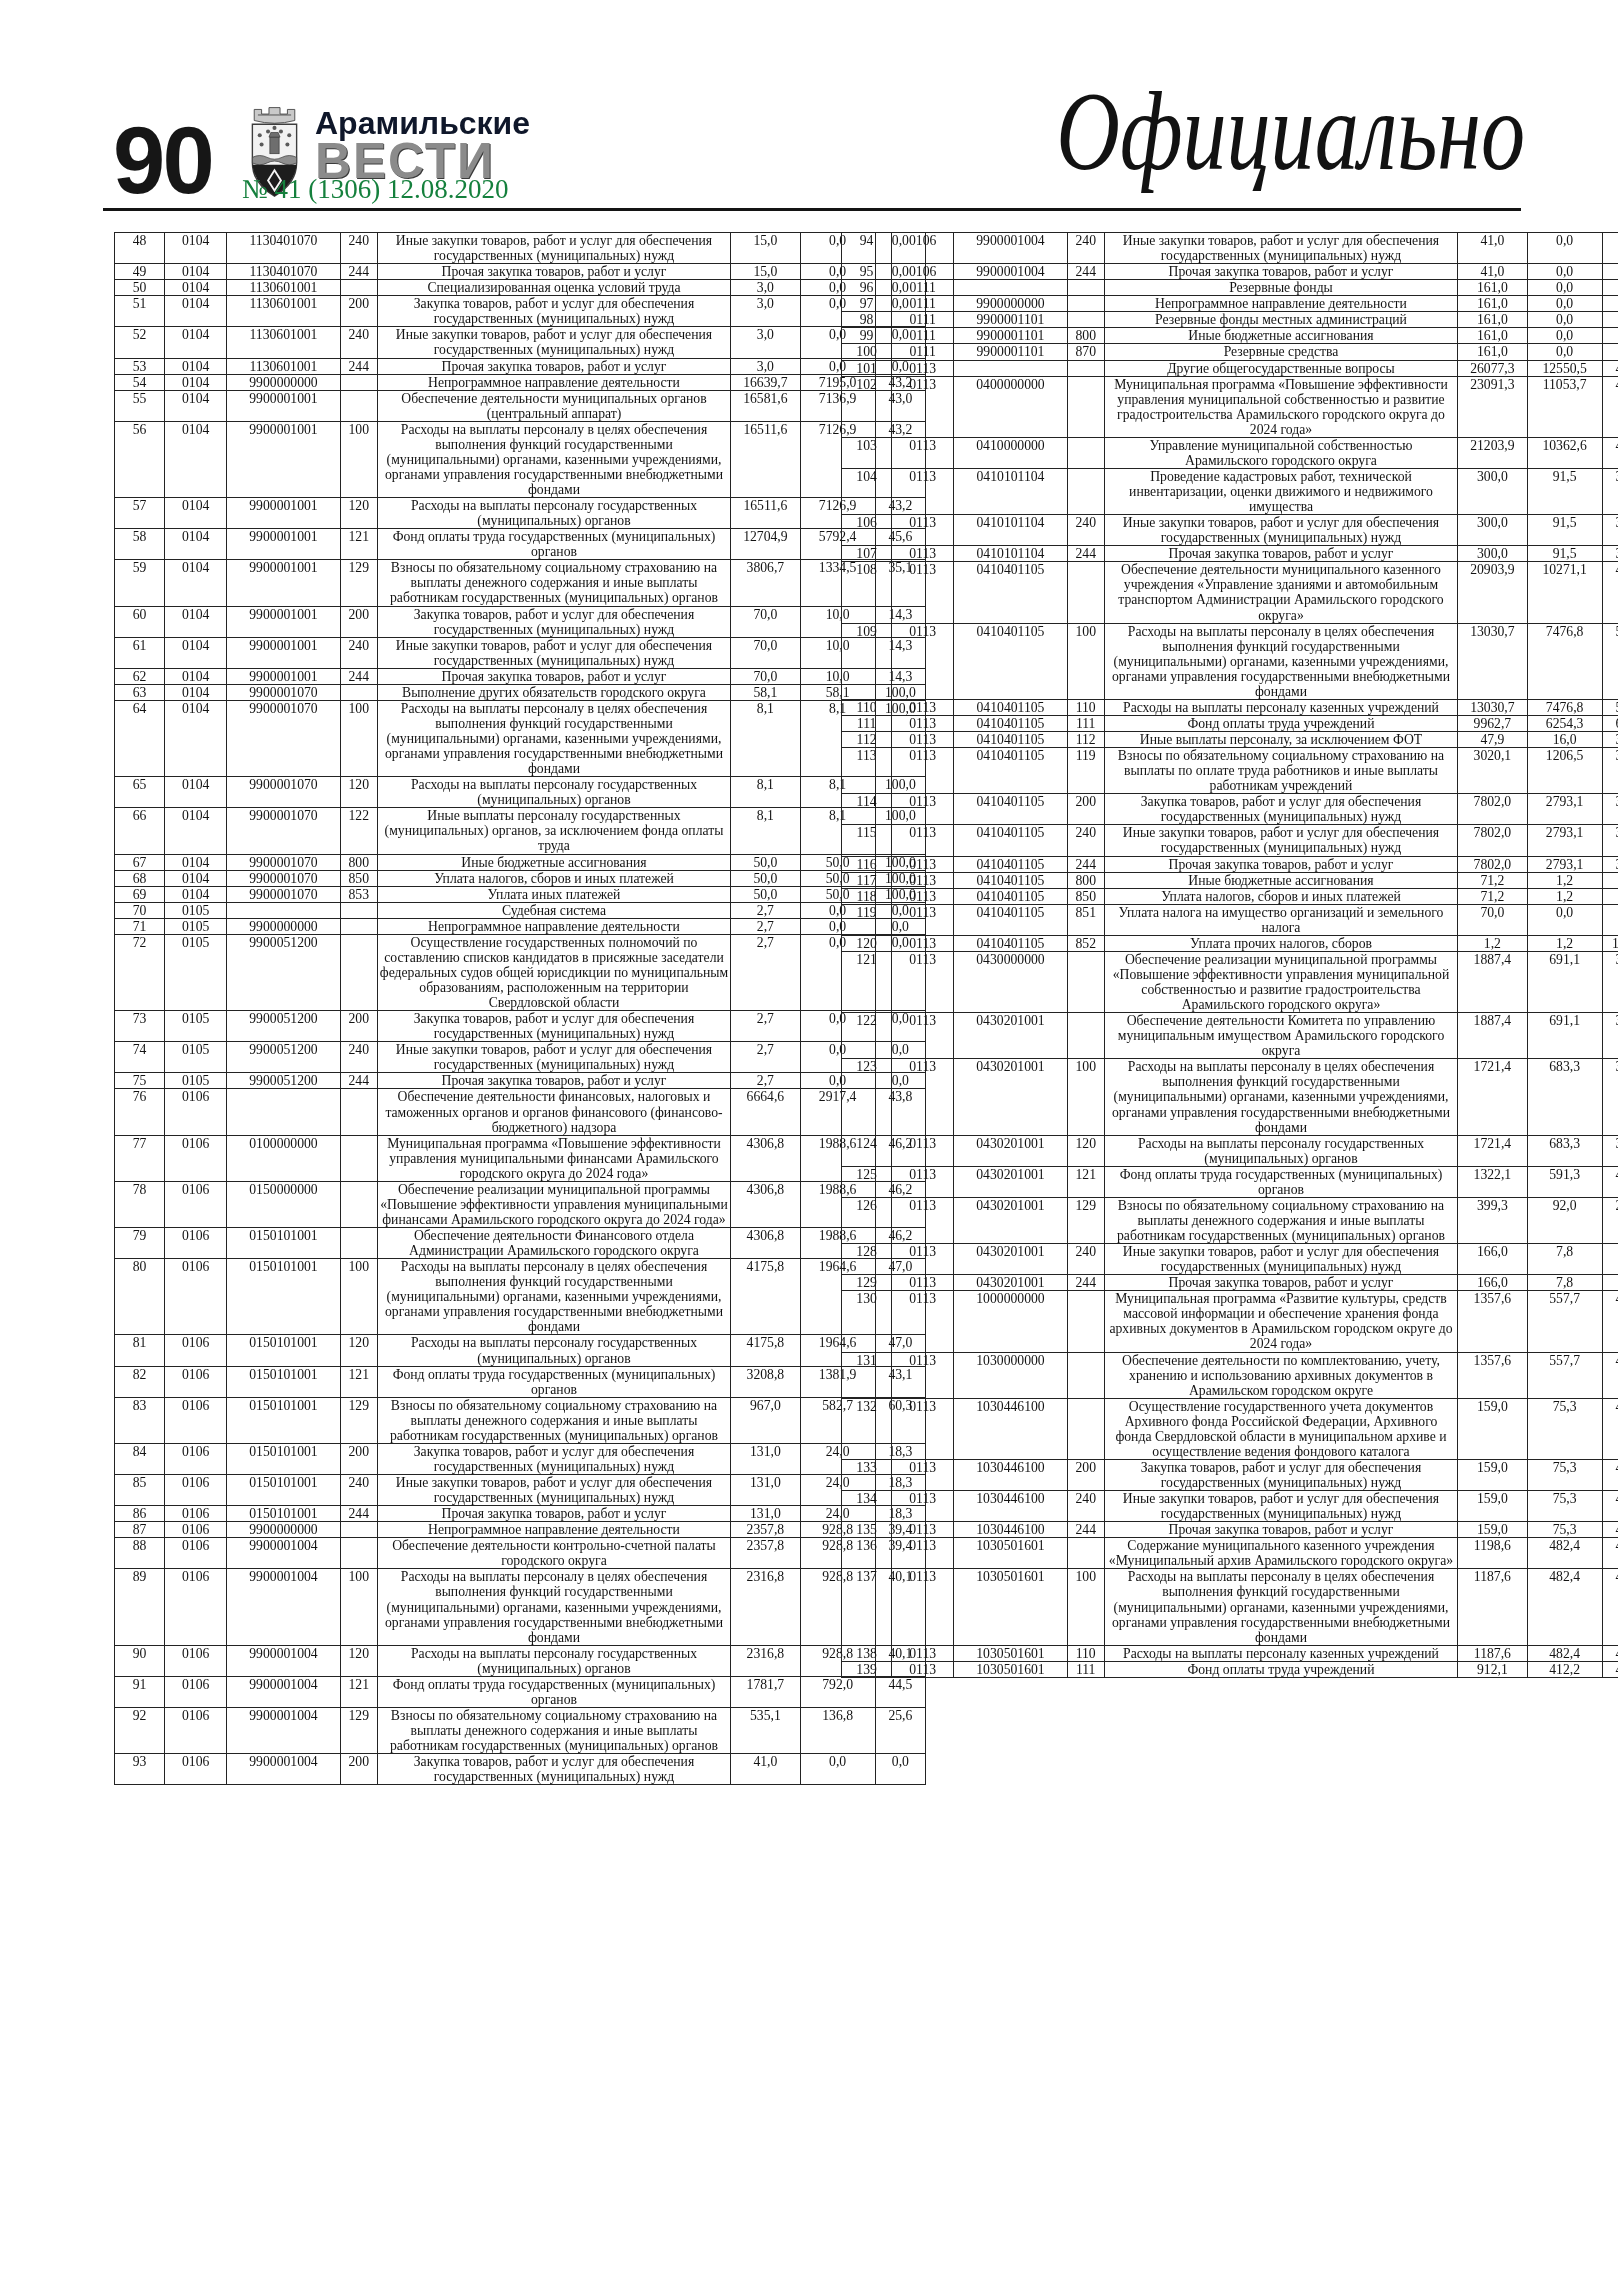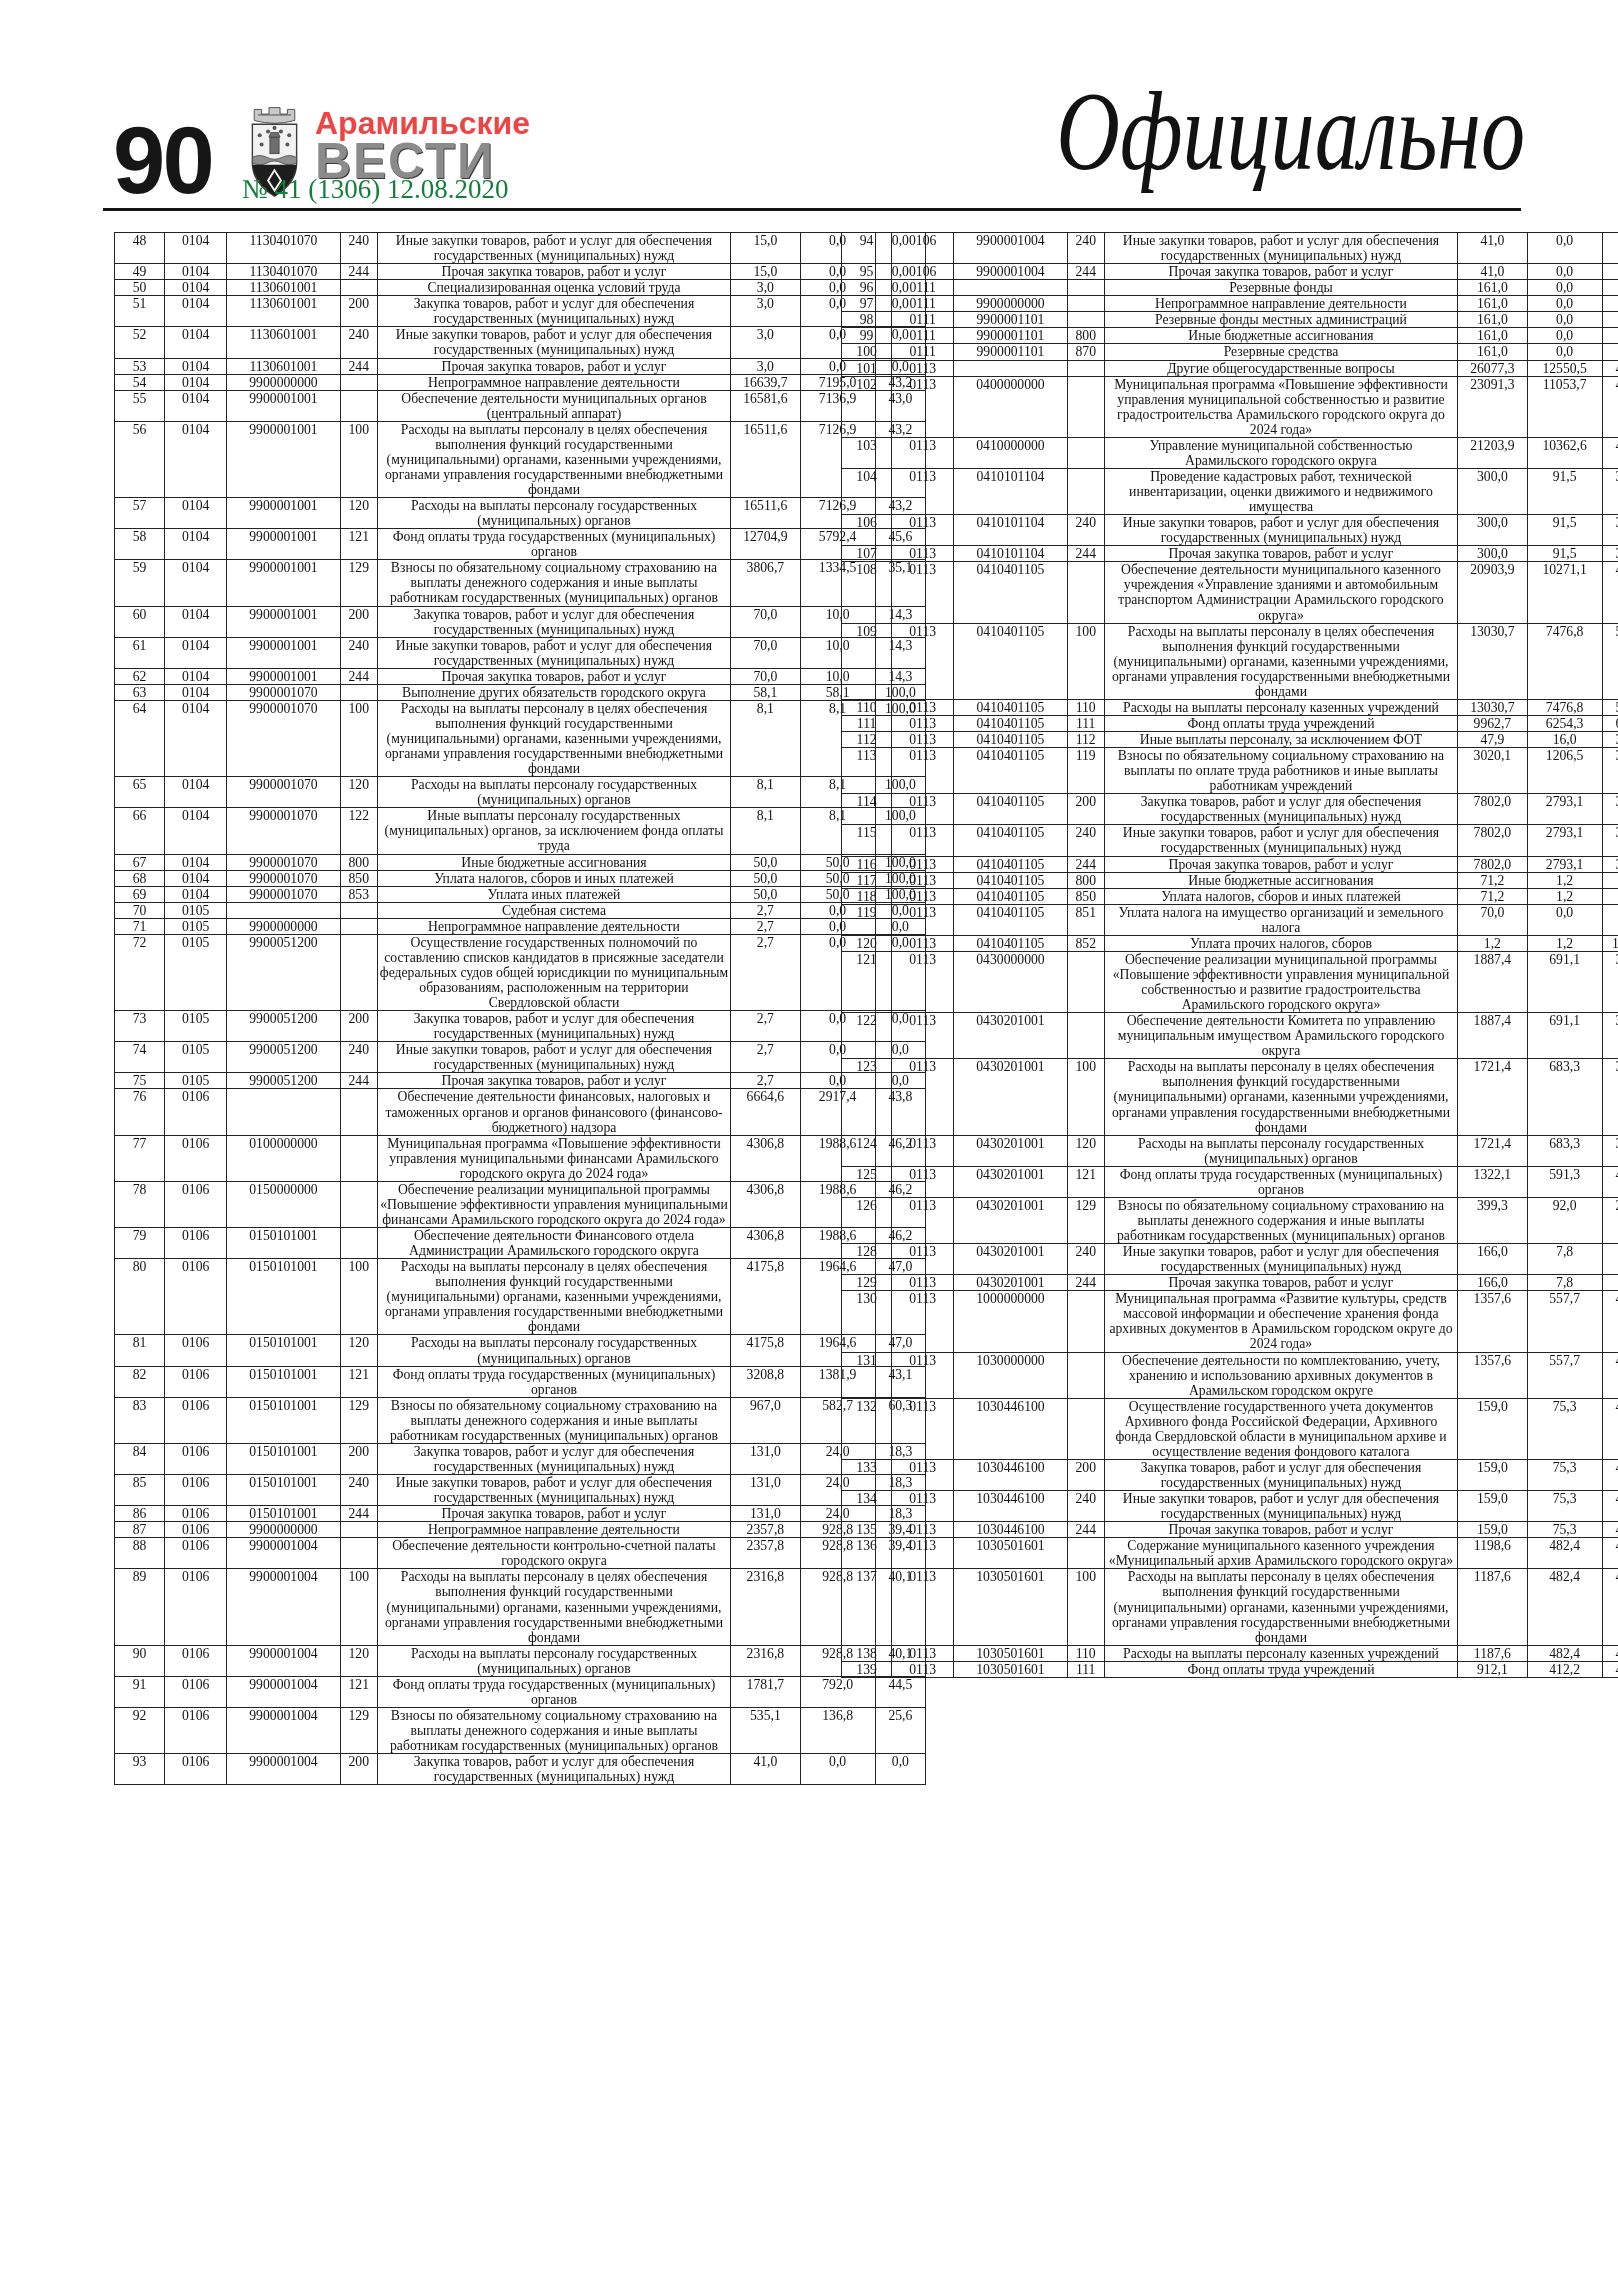--- a/index.html
+++ b/index.html
@@ -4,21 +4,21 @@
 <style>
   html,body{margin:0;padding:0;background:#fff;}
   .page{position:relative;width:1619px;height:2290px;background:#ffffff;overflow:hidden;
         font-family:"Liberation Serif",serif;color:#111;}
   
   .pagenum{position:absolute;left:113px;top:114px;font-family:"Liberation Sans",sans-serif;
            font-weight:bold;font-size:94px;line-height:1;letter-spacing:-2.8px;color:#161616;}
   .emblem{position:absolute;left:245px;top:100px;}
   .mast{position:absolute;left:315px;top:109px;font-family:"Liberation Sans",sans-serif;
         font-weight:bold;line-height:.92;}
-  .mast .t1{font-size:32px;color:#ef4444;letter-spacing:0;}
+  .mast .t1{font-size:32px;color:#0f172a;letter-spacing:0;}
   .mast .t2{font-size:50px;color:#8b8b8b;letter-spacing:1.8px;text-shadow:0.9px 0.9px 0 #3a3a3a;}
   .issue{position:absolute;left:242px;top:174px;font-size:27px;color:#15803d;white-space:nowrap;}
   .section-title{position:absolute;right:94px;top:72px;font-style:italic;font-size:113px;
                  line-height:1.05;transform:scaleX(.78);transform-origin:100% 50%;
                  white-space:nowrap;color:#121212;}
   .rule{position:absolute;left:103px;top:208px;width:1418px;height:2.8px;background:#141414;}
   
   .col{position:absolute;top:232px;width:812px;}
   .col-left{left:114px;}
   .col-right{left:824px;padding-left:17px;}

